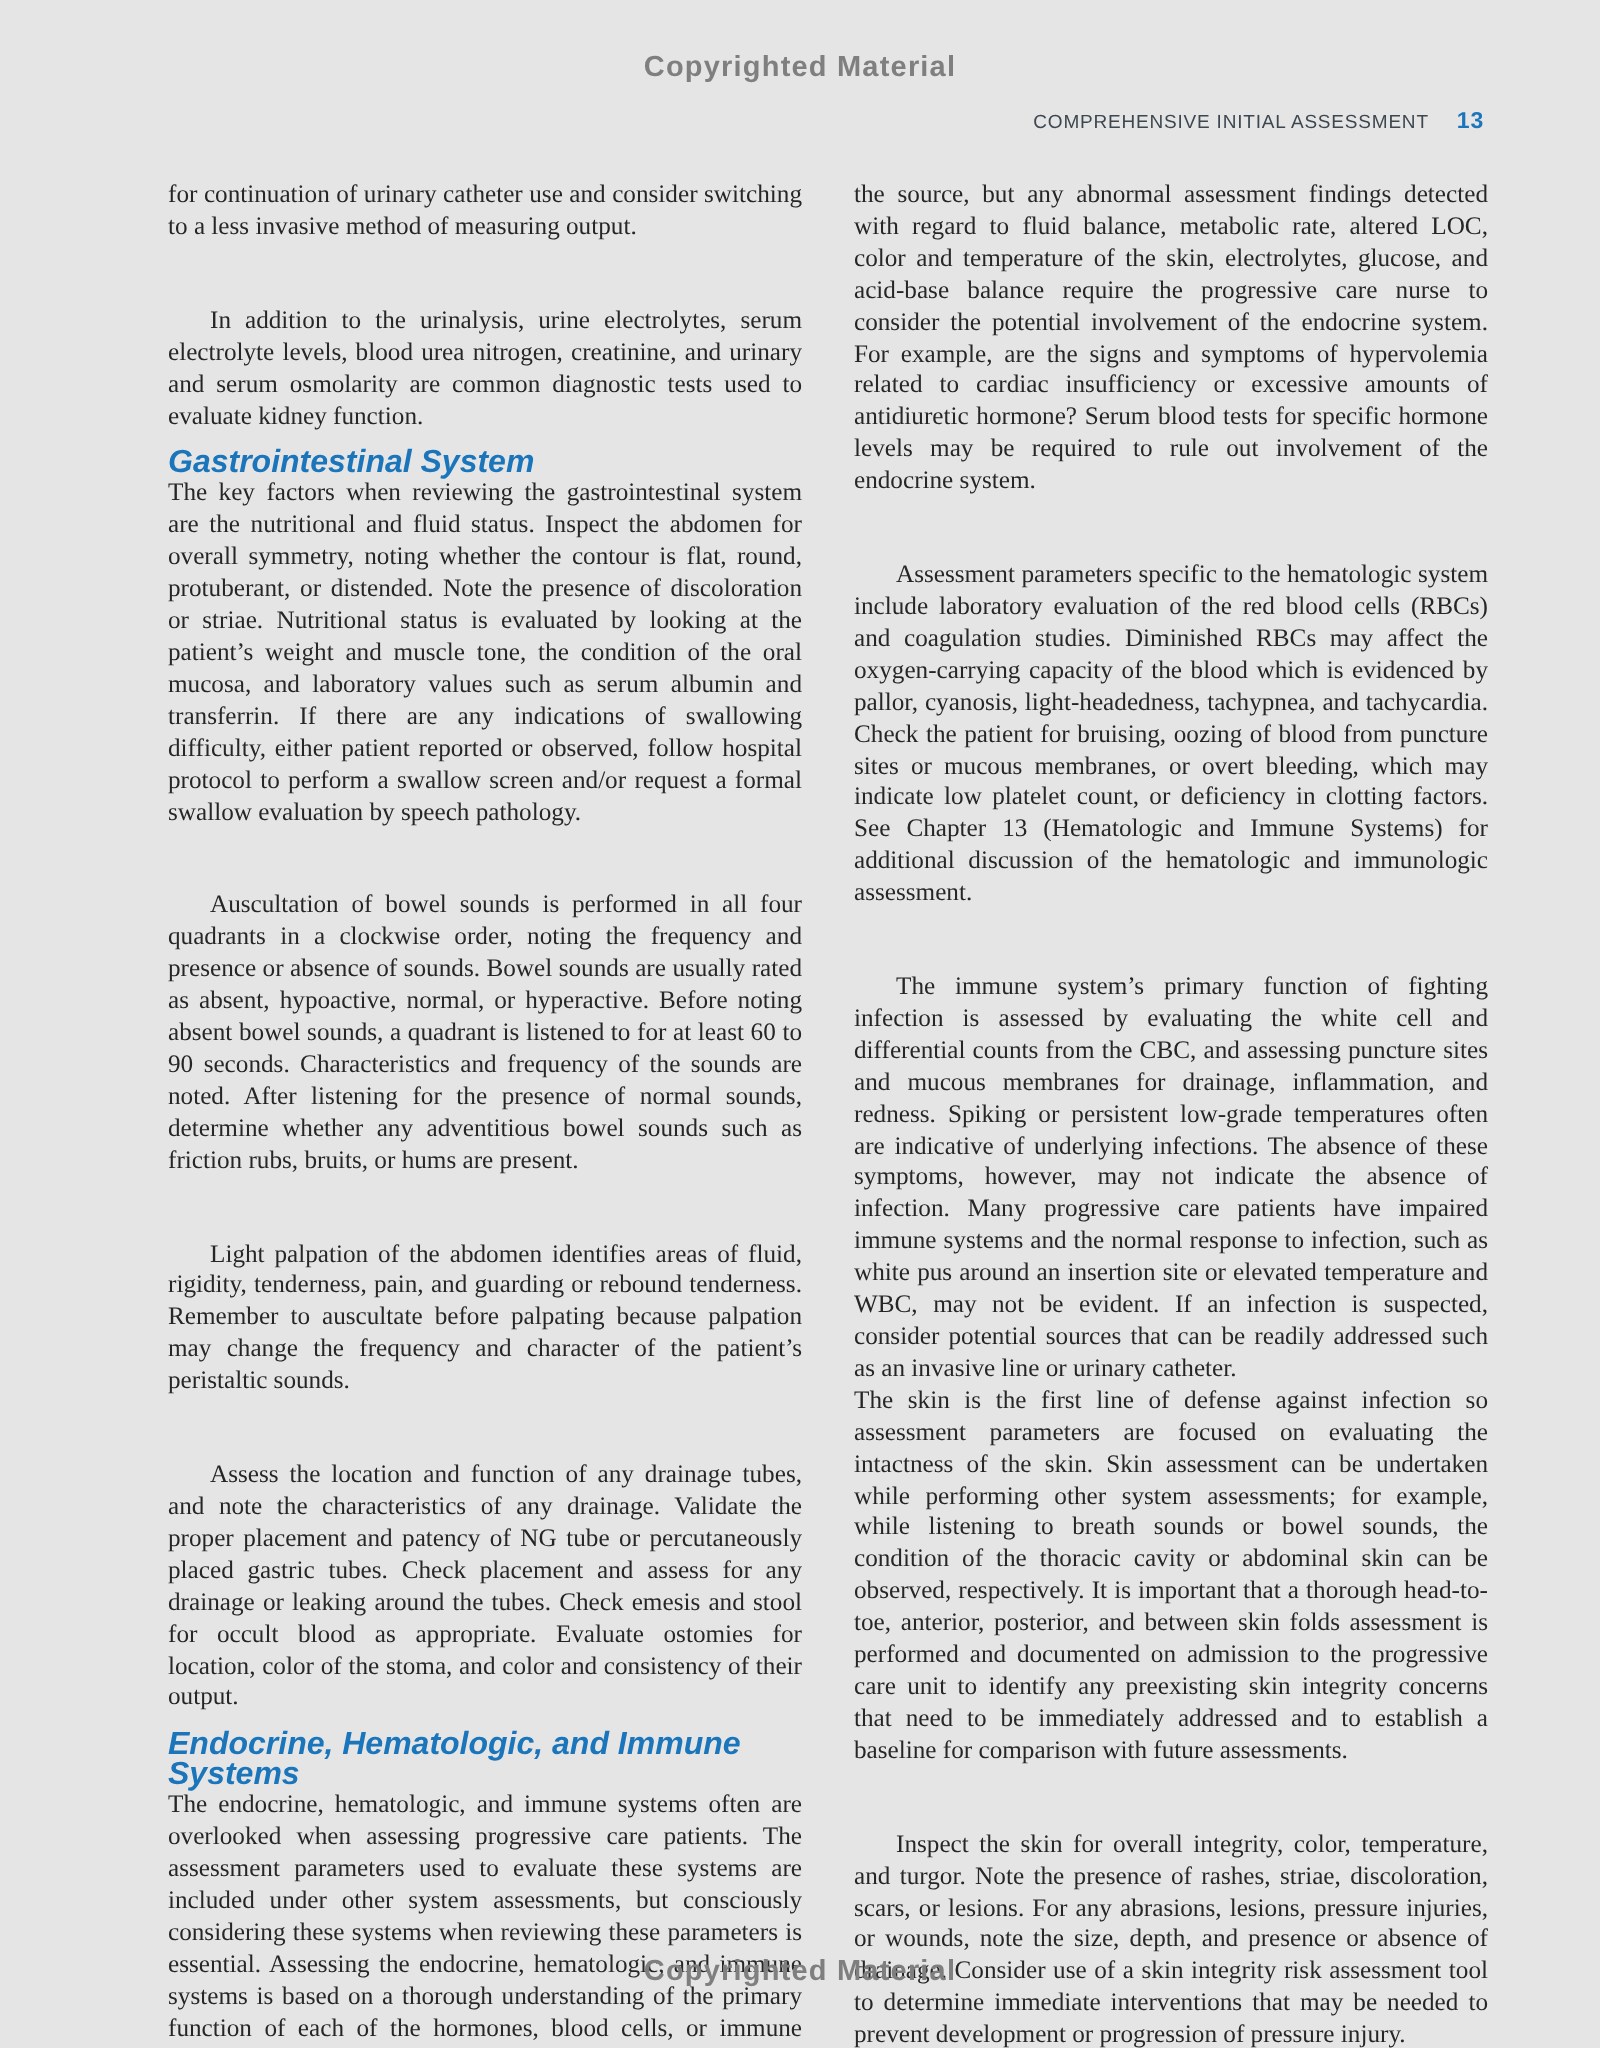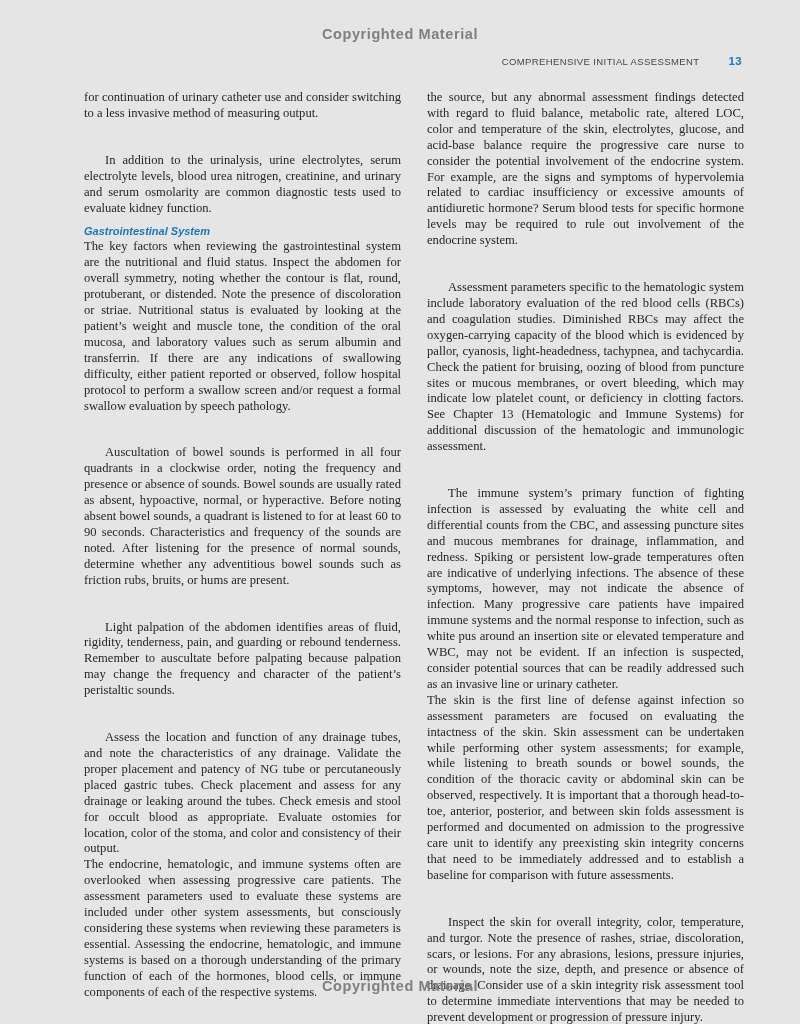--- a/index.html
+++ b/index.html
@@ -36,21 +36,21 @@
     font-size: 9.5px;
     letter-spacing: 0.4px;
     color: #3d4750;
     text-transform: uppercase;
     white-space: nowrap;
   }
   .running-head .pagenum {
     font-size: 11.5px;
     font-weight: bold;
     color: #1b75bb;
-    margin-left: 29px;
+    margin-left: 14px;
   }
 
   .columns {
     position: absolute;
     top: 90px;
     left: 84px;
     display: flex;
     gap: 26px;
     justify-content: center;
   }
@@ -68,21 +68,21 @@
   }
   .col p.indent {
     text-indent: 21px;
     margin-top: 31px;
   }
   .col h3 {
     margin: 8px 0 0 0;
     font-family: "Liberation Sans", sans-serif;
     font-style: italic;
     font-weight: bold;
-    font-size: 11px;
+    font-size: 16px;
     line-height: 15px;
     color: #1b75bb;
     text-align: left;
   }
 </style>
 </head>
 <body>
 
 <div class="page">
 
@@ -94,20 +94,21 @@
 
   <div class="columns">
     <div class="col" id="col-left">
         <p>for continuation of urinary catheter use and consider switching to a less invasive method of measuring output.</p>
         <p class="indent">In addition to the urinalysis, urine electrolytes, serum electrolyte levels, blood urea nitrogen, creatinine, and urinary and serum osmolarity are common diagnostic tests used to evaluate kidney function.</p>
         <h3>Gastrointestinal System</h3>
         <p>The key factors when reviewing the gastrointestinal system are the nutritional and fluid status. Inspect the abdomen for overall symmetry, noting whether the contour is flat, round, protuberant, or distended. Note the presence of discoloration or striae. Nutritional status is evaluated by looking at the patient’s weight and muscle tone, the condition of the oral mucosa, and laboratory values such as serum albumin and transferrin. If there are any indications of swallowing difficulty, either patient reported or observed, follow hospital protocol to perform a swallow screen and/or request a formal swallow evaluation by speech pathology.</p>
         <p class="indent">Auscultation of bowel sounds is performed in all four quadrants in a clockwise order, noting the frequency and presence or absence of sounds. Bowel sounds are usually rated as absent, hypoactive, normal, or hyperactive. Before noting absent bowel sounds, a quadrant is listened to for at least 60 to 90 seconds. Characteristics and frequency of the sounds are noted. After listening for the presence of normal sounds, determine whether any adventitious bowel sounds such as friction rubs, bruits, or hums are present.</p>
         <p class="indent">Light palpation of the abdomen identifies areas of fluid, rigidity, tenderness, pain, and guarding or rebound tenderness. Remember to auscultate before palpating because palpation may change the frequency and character of the patient’s peristaltic sounds.</p>
         <p class="indent">Assess the location and function of any drainage tubes, and note the characteristics of any drainage. Validate the proper placement and patency of NG tube or percutaneously placed gastric tubes. Check placement and assess for any drainage or leaking around the tubes. Check emesis and stool for occult blood as appropriate. Evaluate ostomies for location, color of the stoma, and color and consistency of their output.</p>
+        <h3>Endocrine, Hematologic, and Immune Systems</h3>
         <p>The endocrine, hematologic, and immune systems often are overlooked when assessing progressive care patients. The assessment parameters used to evaluate these systems are included under other system assessments, but consciously considering these systems when reviewing these parameters is essential. Assessing the endocrine, hematologic, and immune systems is based on a thorough understanding of the primary function of each of the hormones, blood cells, or immune components of each of the respective systems.</p>
         <p class="indent">Assessment of the endocrine system is challenging because symptoms of changes in hormone secretion are the same as symptoms that occur due to disorders in the other systems. The patient’s history may help differentiate</p>
       </div>
     <div class="col" id="col-right">
         <p>the source, but any abnormal assessment findings detected with regard to fluid balance, metabolic rate, altered LOC, color and temperature of the skin, electrolytes, glucose, and acid-base balance require the progressive care nurse to consider the potential involvement of the endocrine system. For example, are the signs and symptoms of hypervolemia related to cardiac insufficiency or excessive amounts of antidiuretic hormone? Serum blood tests for specific hormone levels may be required to rule out involvement of the endocrine system.</p>
         <p class="indent">Assessment parameters specific to the hematologic system include laboratory evaluation of the red blood cells (RBCs) and coagulation studies. Diminished RBCs may affect the oxygen-carrying capacity of the blood which is evidenced by pallor, cyanosis, light-headedness, tachypnea, and tachycardia. Check the patient for bruising, oozing of blood from puncture sites or mucous membranes, or overt bleeding, which may indicate low platelet count, or deficiency in clotting factors. See Chapter 13 (Hematologic and Immune Systems) for additional discussion of the hematologic and immunologic assessment.</p>
         <p class="indent">The immune system’s primary function of fighting infection is assessed by evaluating the white cell and differential counts from the CBC, and assessing puncture sites and mucous membranes for drainage, inflammation, and redness. Spiking or persistent low-grade temperatures often are indicative of underlying infections. The absence of these symptoms, however, may not indicate the absence of infection. Many progressive care patients have impaired immune systems and the normal response to infection, such as white pus around an insertion site or elevated temperature and WBC, may not be evident. If an infection is suspected, consider potential sources that can be readily addressed such as an invasive line or urinary catheter.</p>
         <p>The skin is the first line of defense against infection so assessment parameters are focused on evaluating the intactness of the skin. Skin assessment can be undertaken while performing other system assessments; for example, while listening to breath sounds or bowel sounds, the condition of the thoracic cavity or abdominal skin can be observed, respectively. It is important that a thorough head-to-toe, anterior, posterior, and between skin folds assessment is performed and documented on admission to the progressive care unit to identify any preexisting skin integrity concerns that need to be immediately addressed and to establish a baseline for comparison with future assessments.</p>
         <p class="indent">Inspect the skin for overall integrity, color, temperature, and turgor. Note the presence of rashes, striae, discoloration, scars, or lesions. For any abrasions, lesions, pressure injuries, or wounds, note the size, depth, and presence or absence of drainage. Consider use of a skin integrity risk assessment tool to determine immediate interventions that may be needed to prevent development or progression of pressure injury.</p>
       </div>

